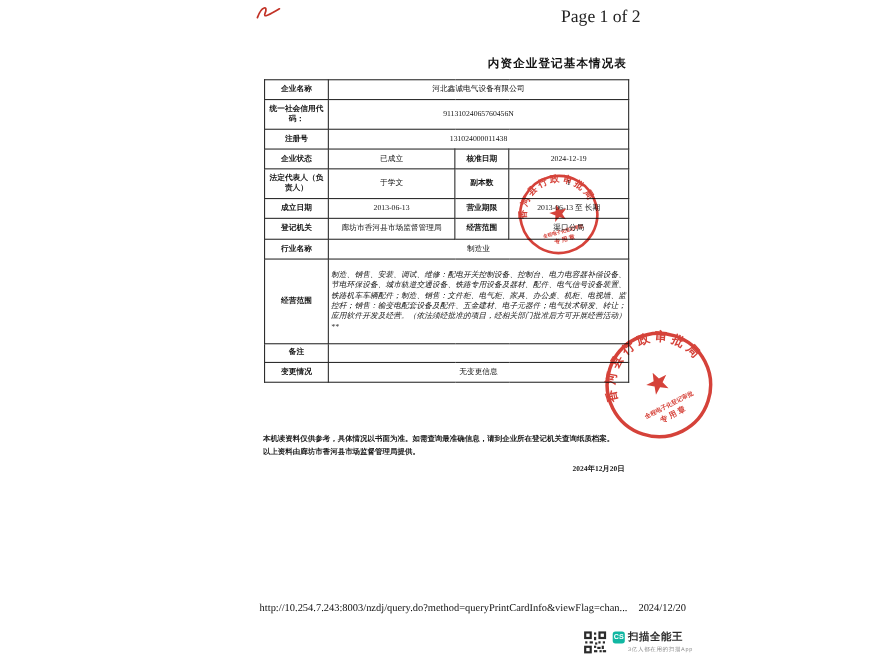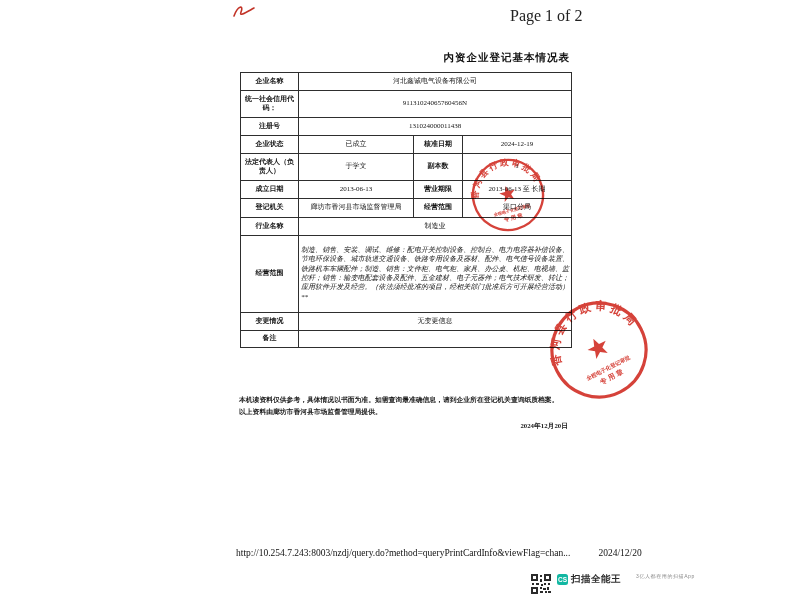--- a/index.html
+++ b/index.html
@@ -27,30 +27,30 @@
   .footer-note{
     position:absolute;left:239px;top:394px;width:334px;font-size:6.8px;
     line-height:1.7;font-weight:bold;color:#1a1a1a;
   }
   .footer-date{
     position:absolute;left:240px;top:421px;width:328px;text-align:right;
     font-size:6.8px;font-weight:bold;color:#1a1a1a;
   }
   .scan-url-line{
     position:absolute;left:236px;top:548px;width:340px;font-size:9.5px;color:#111;
-    display:flex;gap:28px;white-space:nowrap;
+    display:flex;gap:10px;white-space:nowrap;
   }
   .stamp{position:absolute;opacity:0.88;mix-blend-mode:multiply;pointer-events:none;}
   .stamp2-clip{position:absolute;left:544px;top:293px;width:104px;height:114px;overflow:hidden;pointer-events:none;}
   .camscanner{
     position:absolute;left:530px;top:573px;display:flex;align-items:flex-start;gap:5px;
     font-family:"Liberation Sans", sans-serif;
   }
   .qr{display:block;}
-  .cs-col{display:flex;flex-direction:row;gap:1px;}
+  .cs-col{display:flex;flex-direction:column;gap:1px;}
   .cs-row{display:flex;align-items:center;gap:3px;}
   .cs-badge{
     width:11px;height:11px;border-radius:2.5px;background:#11b7a2;color:#fff;
     font-size:6.5px;font-weight:bold;display:flex;align-items:center;justify-content:center;
   }
   .cs-name{font-size:9.5px;font-weight:bold;color:#2b2b2b;letter-spacing:0.5px;}
   .cs-tagline{font-size:5px;color:#8a8a8a;letter-spacing:0.6px;padding-left:14px;}
 </style>
 </head>
 <body>
@@ -109,26 +109,26 @@
   </tr>
   <tr>
     <td class="lbl" style="height:15px">行业名称</td>
     <td class="val" colspan="3">制造业</td>
   </tr>
   <tr>
     <td class="lbl" style="height:74px">经营范围</td>
     <td class="val scope" colspan="3">制造、销售、安装、调试、维修：配电开关控制设备、控制台、电力电容器补偿设备、节电环保设备、城市轨道交通设备、铁路专用设备及器材、配件、电气信号设备装置、铁路机车车辆配件；制造、销售：文件柜、电气柜、家具、办公桌、机柜、电视墙、监控杆；销售：输变电配套设备及配件、五金建材、电子元器件；电气技术研发、转让；应用软件开发及经营。（依法须经批准的项目，经相关部门批准后方可开展经营活动）**</td>
   </tr>
   <tr>
+    <td class="lbl" style="height:14px">备注</td>
+    <td class="val" colspan="3"></td>
+  </tr>
+  <tr>
     <td class="lbl" style="height:15px">变更情况</td>
     <td class="val" colspan="3">无变更信息</td>
-  </tr>
-  <tr>
-    <td class="lbl" style="height:14px">备注</td>
-    <td class="val" colspan="3"></td>
   </tr>
 </tbody>
   </table>
 
 <div class="footer-note">
   <span>本机读资料仅供参考，具体情况以书面为准。如需查询最准确信息，请到企业所在登记机关查询纸质档案。　　以上资料由</span><span>廊坊市香河县市场监督管理局提供。</span>
 </div>
 <div class="footer-date">2024年12月20日</div>
 
 <svg class="stamp" style="left:470px;top:157px;transform:rotate(-15deg);" width="76" height="76" viewBox="-38 -38 76 76">

